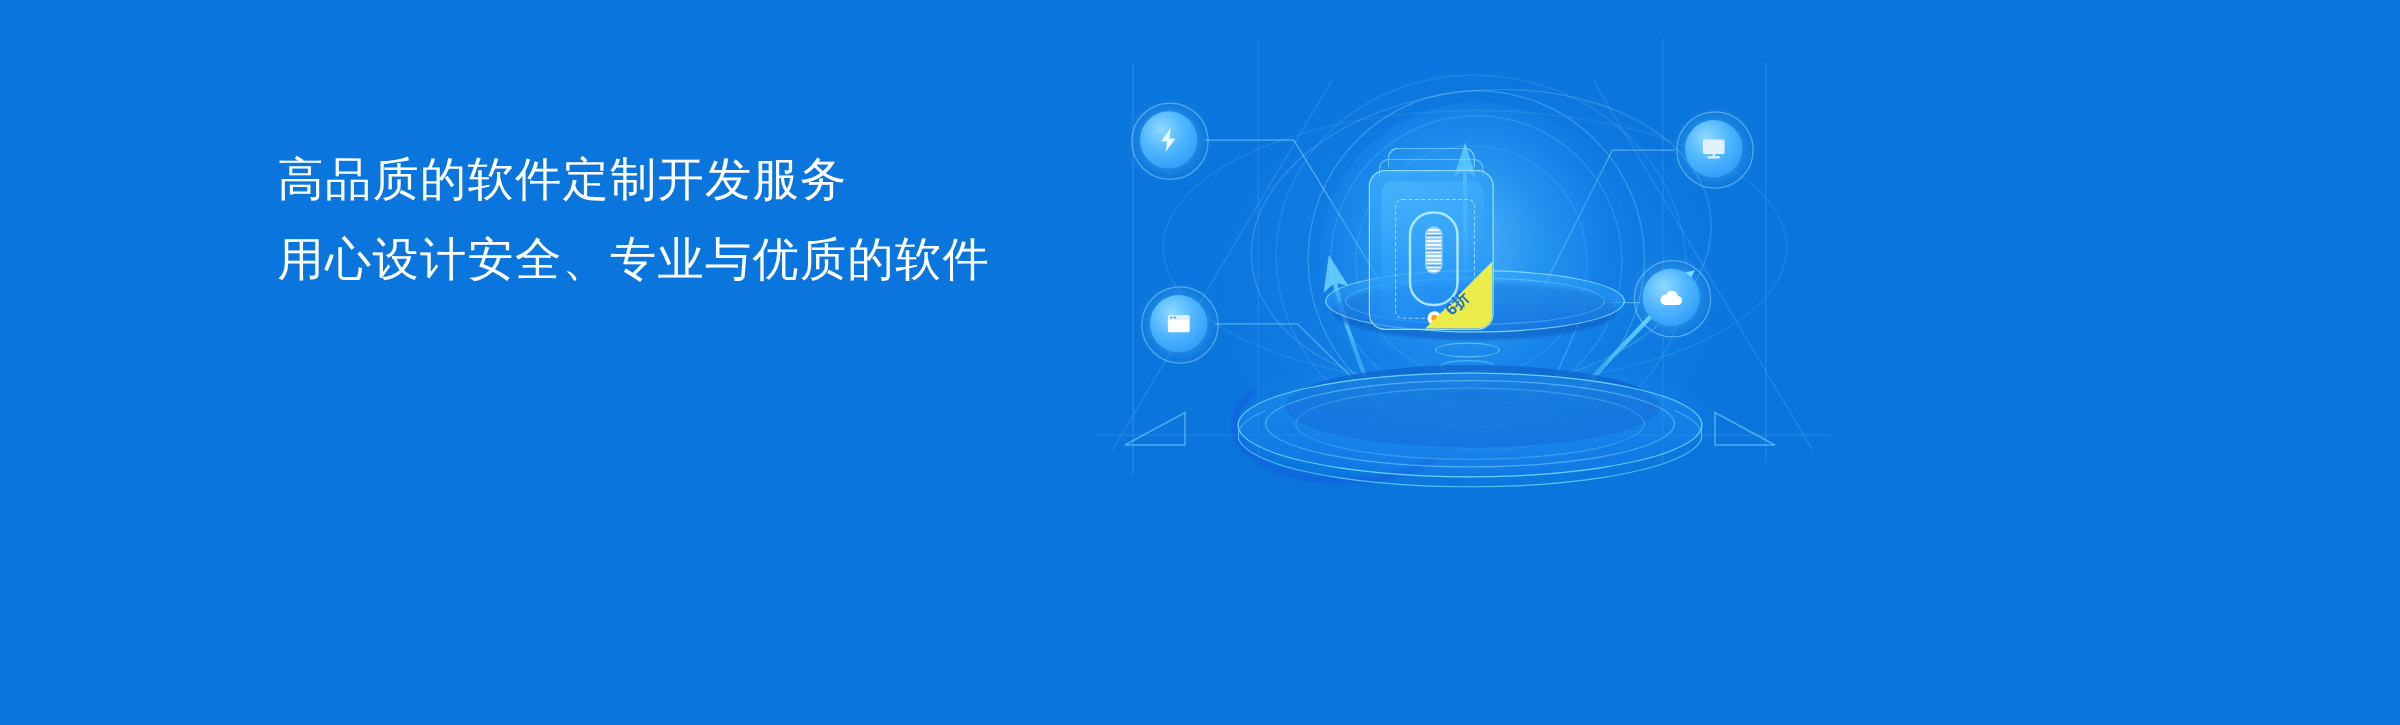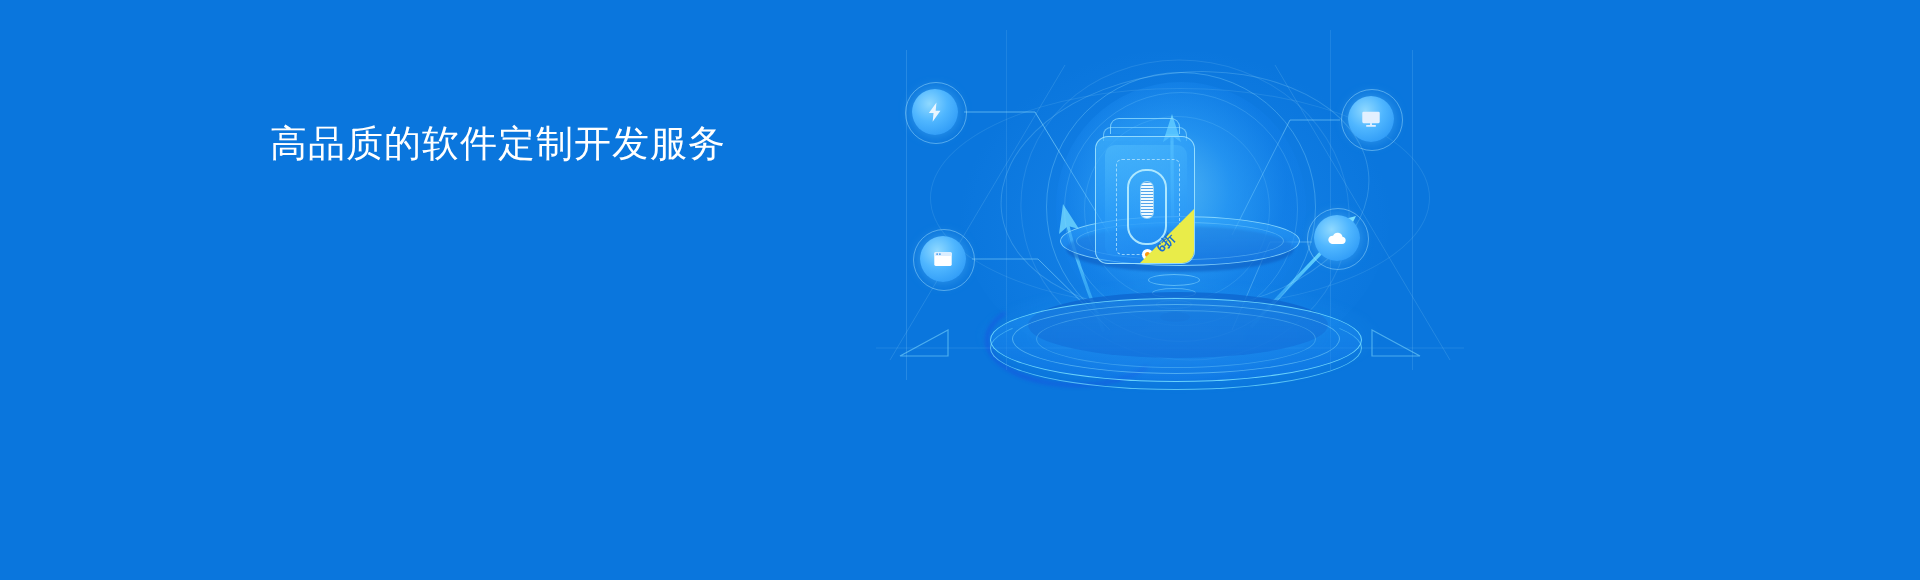--- a/index.html
+++ b/index.html
@@ -16,21 +16,20 @@
     background:#0a76dd;
     overflow:hidden;
   }
 
   
   #headline {
     position:absolute;
     left:222px;
     top:112px;
     width:640px;
-    margin-left:48px;
   }
   .headline-line {
     color:#ffffff;
     font-size:37px;
     line-height:64px;
     letter-spacing:1px;
     font-weight:400;
     white-space:nowrap;
   }
 
@@ -297,20 +296,21 @@
   .fab-cloud   { left:454px; top:185px; }
 
 </style>
 </head>
 <body>
 
 <div id="banner">
 
   <div id="headline">
     <div class="headline-line">高品质的软件定制开发服务</div>
+    <div class="headline-line">用心设计安全、专业与优质的软件</div>
   </div>
 
   <div id="art">
 
     <div class="wash"></div>
 
     <div class="guide guide-v1"></div>
     <div class="guide guide-v2"></div>
     <div class="guide guide-v3"></div>
     <div class="guide guide-v4"></div>

